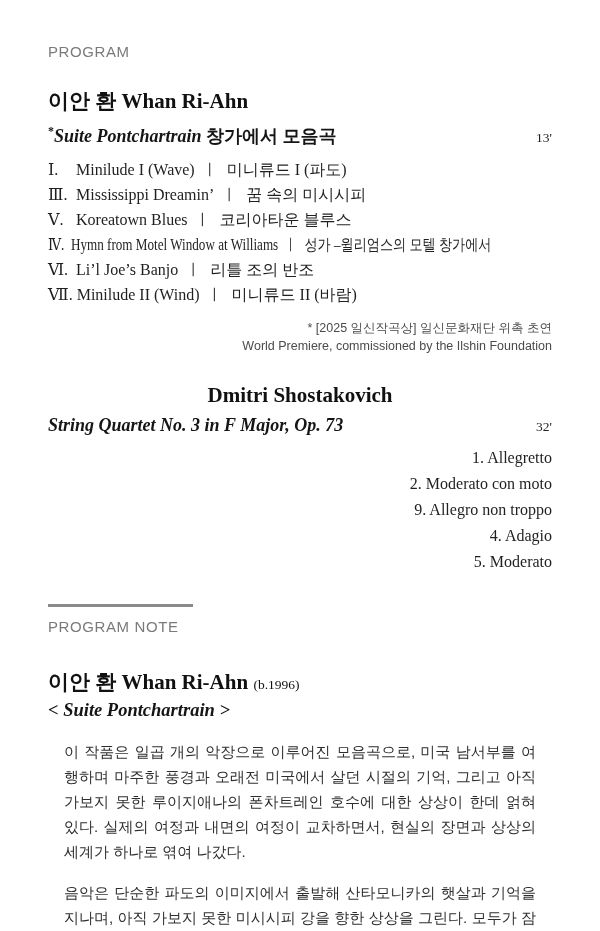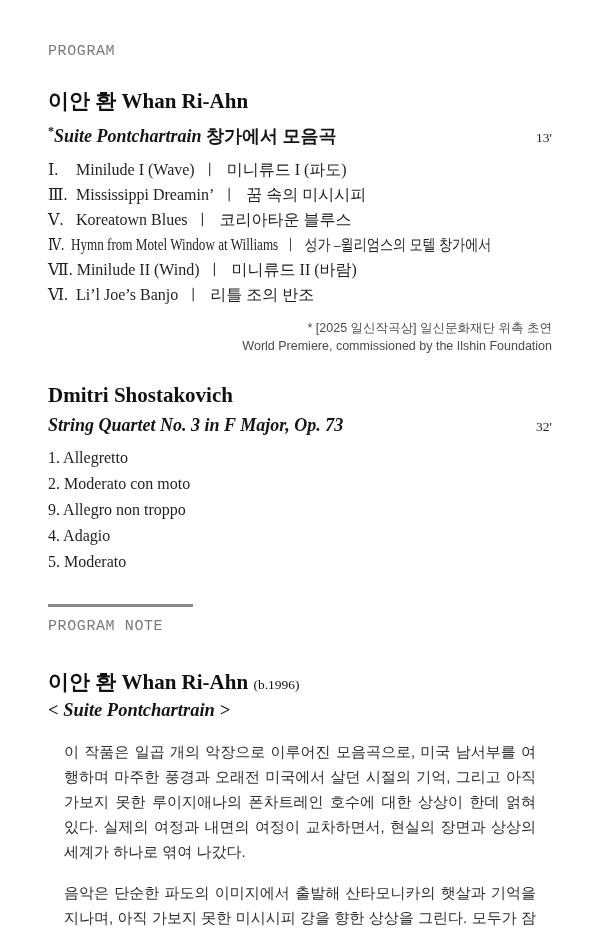--- a/index.html
+++ b/index.html
@@ -14,38 +14,38 @@
     font-family: "Liberation Serif", "DejaVu Serif", serif;
     color: #1b1b1b;
   }
   .page {
     box-sizing: border-box;
     width: 600px;
     height: 931px;
     padding: 0 48px;
   }
   .kicker {
-    font-family: Liberation Mono, monospace;
+    font-family: Liberation Sans, sans-serif;
     font-size: 15px;
     letter-spacing: 0.6px;
     color: #7a7a7a;
     line-height: 18px;
   }
   .kicker-program { padding-top: 43px; }
   .kicker-note { margin-top: 11px; }
 
   .composer {
     font-size: 21px;
     font-weight: bold;
     color: #111111;
     line-height: 26px;
     margin: 0;
   }
   .composer-1 { margin-top: 27px; }
-  .composer-2 { margin-top: 27px; }
+  .composer-2 { margin-top: 27px; text-align: center; }
 
   .title-row {
     display: flex;
     justify-content: space-between;
     align-items: baseline;
     margin-top: 5px;
   }
   .work-title {
     font-size: 18px;
     font-weight: bold;
@@ -96,20 +96,21 @@
     color: #4a4a4a;
   }
 
   ul.movements-plain {
     list-style: none;
     margin: 8px 0 0 0;
     padding: 0;
     font-size: 16px;
     line-height: 26px;
     color: #1f1f1f;
+    text-align: right;
   }
 
   .divider {
     margin-top: 29px;
     width: 145px;
     height: 3px;
     background: #8a8a8a;
   }
 
   .note-composer {
@@ -157,22 +158,22 @@
         <span class="ko">창가에서 모음곡</span>
       </div>
       <div class="duration">13'</div>
     </div>
 
     <ul class="movements" id="movements-1">
         <li class="movement"><span class="mv-inner"><span class="mv-num">Ⅰ.</span><span class="mv-en"> Minilude I (Wave)</span><span class="mv-sep">ㅣ</span><span class="mv-ko">미니류드 I (파도)</span></span></li>
         <li class="movement"><span class="mv-inner"><span class="mv-num">Ⅲ.</span><span class="mv-en"> Mississippi Dreamin’</span><span class="mv-sep">ㅣ</span><span class="mv-ko">꿈 속의 미시시피</span></span></li>
         <li class="movement"><span class="mv-inner"><span class="mv-num">Ⅴ.</span><span class="mv-en"> Koreatown Blues</span><span class="mv-sep">ㅣ</span><span class="mv-ko">코리아타운 블루스</span></span></li>
         <li class="movement condensed"><span class="mv-inner"><span class="mv-num">Ⅳ.</span><span class="mv-en"> Hymn from Motel Window at Williams</span><span class="mv-sep">ㅣ</span><span class="mv-ko">성가 –윌리엄스의 모텔 창가에서</span></span></li>
+        <li class="movement"><span class="mv-inner"><span class="mv-num">Ⅵ.</span><span class="mv-en"> Li’l Joe’s Banjo</span><span class="mv-sep">ㅣ</span><span class="mv-ko">리틀 조의 반조</span></span></li>
         <li class="movement"><span class="mv-inner"><span class="mv-num">Ⅶ.</span><span class="mv-en"> Minilude II (Wind)</span><span class="mv-sep">ㅣ</span><span class="mv-ko">미니류드 II (바람)</span></span></li>
-        <li class="movement"><span class="mv-inner"><span class="mv-num">Ⅵ.</span><span class="mv-en"> Li’l Joe’s Banjo</span><span class="mv-sep">ㅣ</span><span class="mv-ko">리틀 조의 반조</span></span></li>
       </ul>
 
     <div class="footnote">
       <div>* [2025 일신작곡상] 일신문화재단 위촉 초연</div>
       <div>World Premiere, commissioned by the Ilshin Foundation</div>
     </div>
   </section>
 
   <section>
     <h1 class="composer composer-2">Dmitri Shostakovich</h1>

